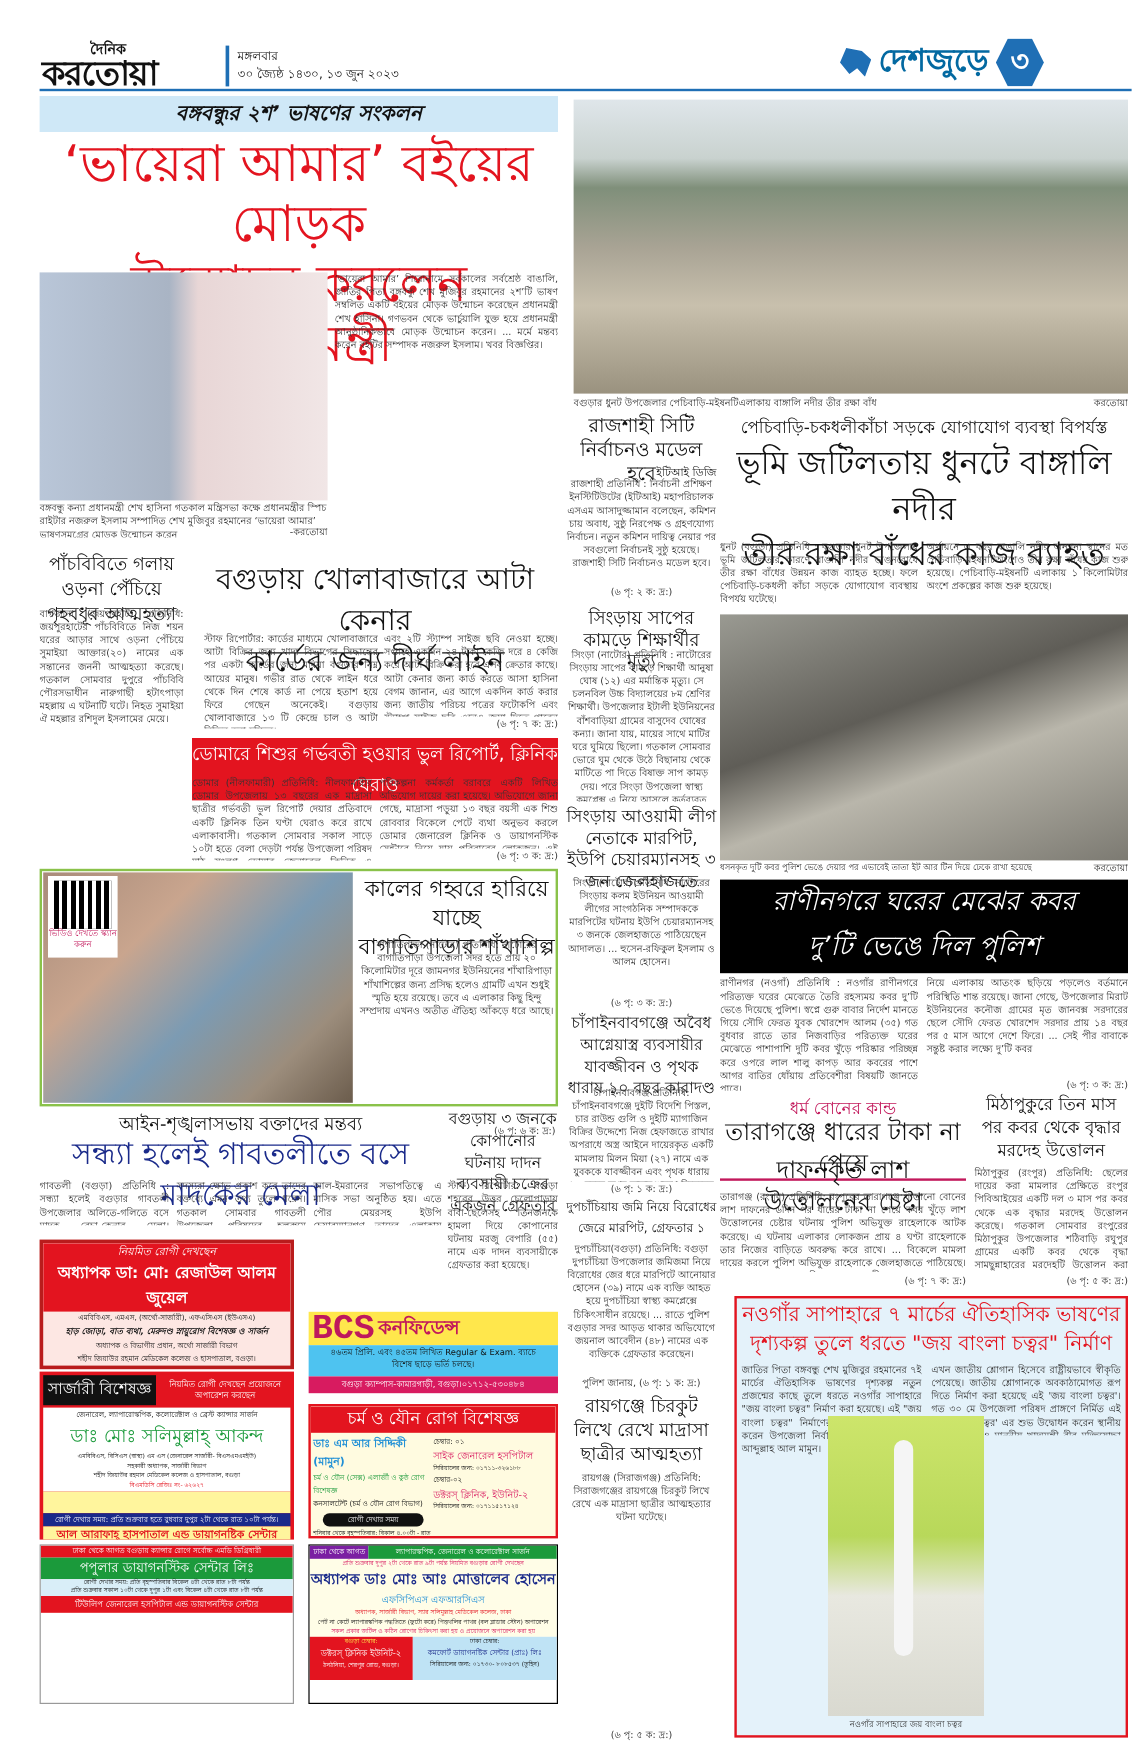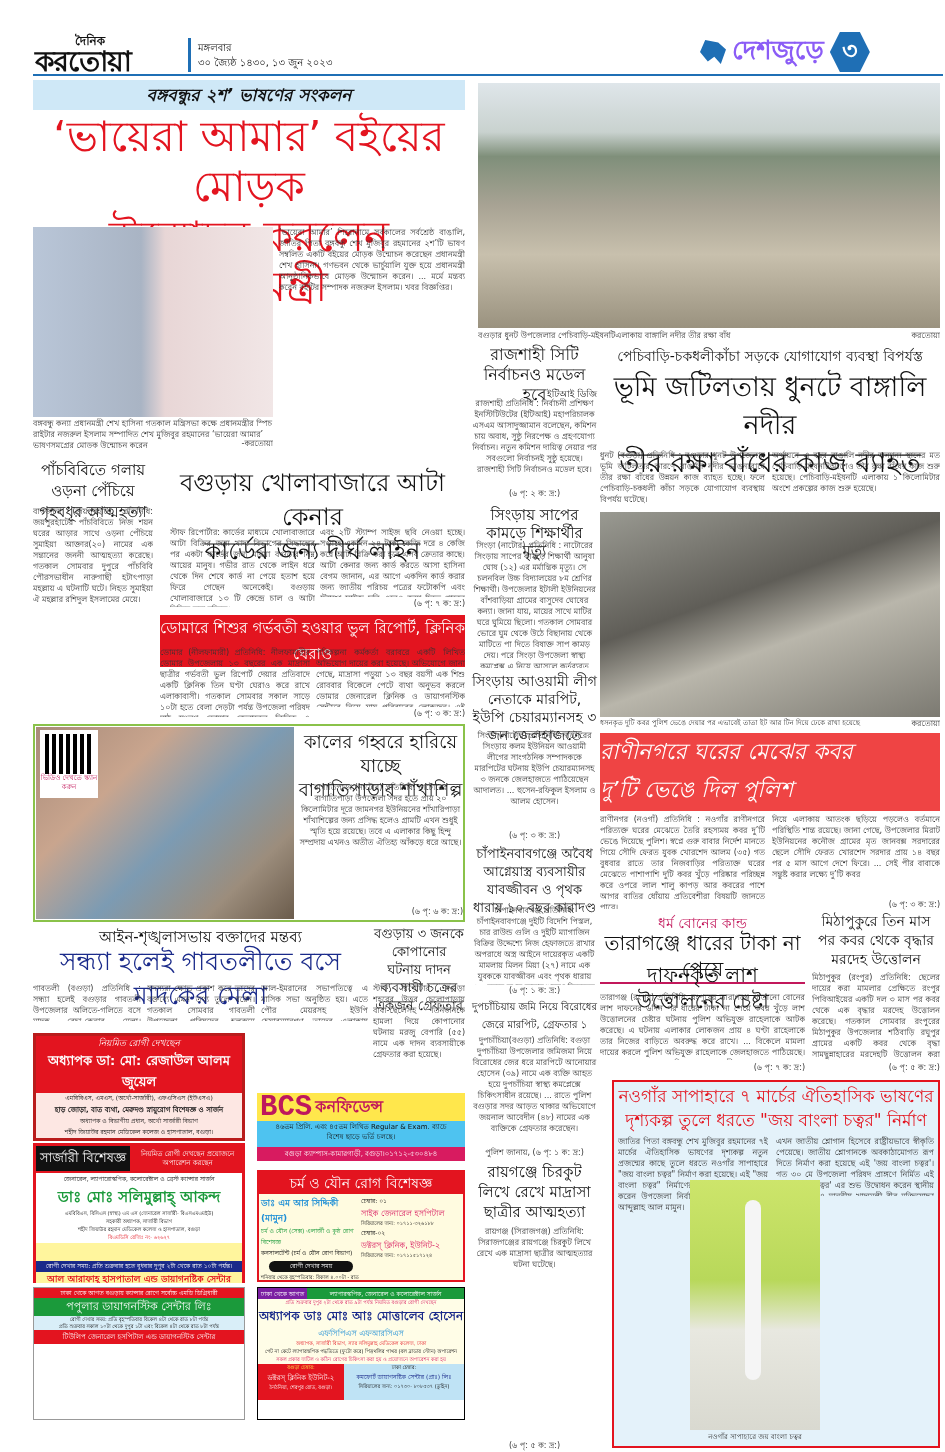--- a/index.html
+++ b/index.html
@@ -5,32 +5,32 @@
 *{box-sizing:border-box;margin:0;padding:0}
 body{width:945px;height:1452px;background:#fff;font-family:"DejaVu Sans",sans-serif;color:#111;position:relative;overflow:hidden}
 .abs{position:absolute}
 .masthead-logo{left:35px;top:35px;width:150px}
 .logo-small{font-size:12px;font-weight:bold;padding-left:40px;line-height:12px}
 .logo-big{font-size:28px;font-weight:bold;line-height:30px;letter-spacing:-1px}
 .mast-sep{left:188px;top:38px;width:3px;height:34px;background:#1f6fb5}
 .mast-date{left:198px;top:40px;font-size:10px;line-height:15px}
 .section-logo{left:700px;top:30px;display:flex;align-items:center;gap:6px}
 .section-logo .map{width:26px;height:24px;background:#1f6fb5;clip-path:polygon(20% 0,70% 10%,100% 40%,80% 100%,55% 70%,30% 90%,0 50%)}
-.section-logo .txt{color:#8b5cf6;font-size:26px;font-weight:bold}
+.section-logo .txt{color:#0369a1;font-size:26px;font-weight:bold}
 .section-logo .num{width:40px;height:40px;background:#1f6fb5;color:#fff;font-size:24px;font-weight:bold;display:flex;align-items:center;justify-content:center;clip-path:polygon(25% 0,75% 0,100% 50%,75% 100%,25% 100%,0 50%)}
 .mast-rule{left:33px;top:74px;width:910px;height:2px;background:#1f6fb5}
 .kicker-band{left:33px;top:80px;width:432px;height:30px;background:#cfe8f7;font-size:17px;font-style:italic;font-weight:bold;text-align:center;line-height:30px}
 .red-head{color:#e3141f;font-size:42px;line-height:50px;text-align:center;font-weight:normal}
 .photo{background:linear-gradient(135deg,#c9c3b5,#8b8577 60%,#d4ccbc);}
 .col-text{font-size:8px;line-height:11px;color:#333;text-align:justify;overflow:hidden}
 .caption{font-size:8px;line-height:11px;color:#333;overflow:hidden}
 .head-black{font-size:20px;line-height:24px;text-align:center}
 .head-med{font-size:30px;line-height:38px;text-align:center}
 .redband{background:#e3141f;color:#fff;font-size:19px;text-align:center;line-height:30px}
-.blueband{background:#ef4444;color:#fff;font-size:32px;text-align:left;line-height:44px;font-style:italic}
+.blueband{background:#000000;color:#fff;font-size:32px;text-align:center;line-height:44px;font-style:italic}
 .green-box{border:2px solid #8ac24a}
 .ad{overflow:hidden;text-align:center}
 .qr{background:repeating-linear-gradient(90deg,#000 0 4px,#fff 4px 7px),#000;}
 </style>
 </head>
 <body>
 
 <div class="abs masthead-logo">
   <div class="logo-small">দৈনিক</div>
   <div class="logo-big">করতোয়া</div>
@@ -115,21 +115,21 @@
 <div class="abs photo" style="left:36px;top:727px;width:258px;height:192px;background:linear-gradient(135deg,#a88b7a,#c9a58e 30%,#7c9bb3 55%,#9c8d7c 80%,#6b5c4c)"></div>
 <div class="abs" style="left:40px;top:730px;width:58px;height:68px;background:#fff">
   <div class="qr" style="margin:4px auto 0;width:48px;height:40px"></div>
   <div style="font-size:7px;color:#c2185b;text-align:center;line-height:9px">ভিডিও দেখতে স্ক্যান করুন</div>
 </div>
 <div class="abs head-black" style="left:298px;top:730px;width:165px;font-size:18px;line-height:24px">
   <div>কালের গহ্বরে হারিয়ে যাচ্ছে</div>
   <div>বাগাতিপাড়ার শাঁখাশিল্প</div>
 </div>
 <div class="abs col-text" style="left:298px;top:782px;width:165px;height:122px;text-align:center">বাগাতিপাড়া (নাটোর) প্রতিনিধি: নাটোরের বাগাতিপাড়া উপজেলা সদর হতে প্রায় ২০ কিলোমিটার দূরে জামনগর ইউনিয়নের শাঁখারিপাড়া শাঁখাশিল্পের জন্য প্রসিদ্ধ হলেও গ্রামটি এখন শুধুই স্মৃতি হয়ে রয়েছে। তবে এ এলাকার কিছু হিন্দু সম্প্রদায় এখনও অতীত ঐতিহ্য আঁকড়ে ধরে আছে।</div>
-<div class="abs col-text" style="left:380px;top:906px;width:83px;text-align:right">(৬ পৃ: ৬ ক: দ্র:)</div>
+<div class="abs col-text" style="left:380px;top:937px;width:83px;text-align:right">(৬ পৃ: ৬ ক: দ্র:)</div>
 
 <div class="abs blueband" style="left:600px;top:733px;width:340px;height:78px;font-size:22px;line-height:38px">
   <div>রাণীনগরে ঘরের মেঝের কবর</div>
   <div>দু’টি ভেঙে দিল পুলিশ</div>
 </div>
 <div class="abs col-text" style="left:600px;top:814px;width:165px;height:95px">রাণীনগর (নওগাঁ) প্রতিনিধি : নওগাঁর রাণীনগরে পরিত্যক্ত ঘরের মেঝেতে তৈরি রহস্যময় কবর দু’টি ভেঙে দিয়েছে পুলিশ। স্বপ্নে গুরু বাবার নির্দেশ মানতে গিয়ে সৌদি ফেরত যুবক খোরশেদ আলম (৩৫) গত বুধবার রাতে তার নিজবাড়ির পরিত্যক্ত ঘরের মেঝেতে পাশাপাশি দুটি কবর খুঁড়ে পরিষ্কার পরিচ্ছন্ন করে ওপরে লাল শালু কাপড় আর কবরের পাশে আগর বাতির ধোঁয়ায় প্রতিবেশীরা বিষয়টি জানতে পারে।</div>
 <div class="abs col-text" style="left:772px;top:814px;width:168px;height:84px">নিয়ে এলাকায় আতংক ছড়িয়ে পড়লেও বর্তমানে পরিস্থিতি শান্ত রয়েছে। জানা গেছে, উপজেলার মিরাট ইউনিয়নের কনৌজ গ্রামের মৃত জানবক্স সরদারের ছেলে সৌদি ফেরত খোরশেদ সরদার প্রায় ১৪ বছর পর ৫ মাস আগে দেশে ফিরে। ... সেই পীর বাবাকে সন্তুষ্ট করার লক্ষ্যে দু’টি কবর</div>
 <div class="abs col-text" style="left:860px;top:899px;width:80px;text-align:right">(৬ পৃ: ৩ ক: দ্র:)</div>
 
 <div class="abs" style="left:600px;top:912px;width:205px;color:#c2185b;font-size:14px;text-align:center">ধর্ম বোনের কান্ড</div>
@@ -162,40 +162,40 @@
 
 <div class="abs head-black" style="left:373px;top:925px;width:92px;font-size:13px;line-height:18px">বগুড়ায় ৩ জনকে কোপানোর ঘটনায় দাদন ব্যবসায়ী চক্রের একজন গ্রেফতার</div>
 <div class="abs col-text" style="left:373px;top:983px;width:92px;height:100px">স্টাফ রিপোর্টার: বগুড়া শহরের উত্তর চেলোপাড়ায় বাবা-ছেলেসহ তিনজনকে হামলা দিয়ে কোপানোর ঘটনায় মরজু বেপারি (৫৫) নামে এক দাদন ব্যবসায়ীকে গ্রেফতার করা হয়েছে।</div>
 
 <div class="abs ad" style="left:33px;top:1033px;width:212px;height:108px;background:#fde7e3;border:3px solid #b91c1c">
   <div style="background:#e3141f;color:#fff">
     <div style="font-size:9px;font-style:italic">নিয়মিত রোগী দেখছেন</div>
     <div style="font-size:13px;font-weight:bold">অধ্যাপক ডা: মো: রেজাউল আলম জুয়েল</div>
   </div>
   <div style="font-size:6px">এমবিবিএস, এমএস, (অর্থো-সার্জারী), এফএসিএস (ইউএসএ)</div>
-  <div style="font-size:7px;font-weight:bold;">হাড় জোড়া, বাত ব্যথা, মেরুদণ্ড স্নায়ুরোগ বিশেষজ্ঞ ও সার্জন</div>
+  <div style="font-size:7px;font-weight:bold;font-style:italic">হাড় জোড়া, বাত ব্যথা, মেরুদণ্ড স্নায়ুরোগ বিশেষজ্ঞ ও সার্জন</div>
   <div style="font-size:6px">অধ্যাপক ও বিভাগীয় প্রধান, অর্থো সার্জারী বিভাগ</div>
   <div style="font-size:6px">শহীদ জিয়াউর রহমান মেডিকেল কলেজ ও হাসপাতাল, বগুড়া।</div>
   <div style="display:flex;background:#d9eef8;margin-top:2px">
     <div style="background:#1f8fd6;color:#fff;font-size:6px;writing-mode:vertical-rl;padding:1px">চেম্বার</div>
     <div style="flex:1">
       <div style="font-size:10px;color:#1f6fb5;font-style:italic;font-weight:bold">সিটি ক্লিনিক এন্ড ডায়াগনস্টিক</div>
 
     </div>
   </div>
 </div>
 
 <div class="abs ad" style="left:33px;top:1143px;width:212px;height:140px;background:#e3141f;padding:3px">
   <div style="display:flex;align-items:center;gap:3px">
     <div style="background:#111;color:#fff;font-size:13px;padding:2px 4px">সার্জারী বিশেষজ্ঞ</div>
     <div style="color:#fff;font-size:7px;line-height:9px;flex:1">নিয়মিত রোগী দেখছেন প্রয়োজনে অপারেশন করছেন</div>
   </div>
   <div style="background:#fff;margin-top:2px;padding:1px">
     <div style="font-size:6px">জেনারেল, ল্যাপারোস্কপিক, কলোরেক্টাল ও ব্রেস্ট ক্যান্সার সার্জন</div>
-    <div style="font-size:15px;color:#1b9a3b;font-weight:bold">ডাঃ মোঃ সলিমুল্লাহ্ আকন্দ</div>
+    <div style="font-size:15px;color:#1b9a3b;font-weight:normal">ডাঃ মোঃ সলিমুল্লাহ্ আকন্দ</div>
     <div style="font-size:5px">এমবিবিএস, বিসিএস (স্বাস্থ্য) এম এস (জেনারেল সার্জারী- বিএসএমএমইউ)</div>
     <div style="font-size:5px">সহকারী অধ্যাপক, সার্জারী বিভাগ</div>
     <div style="font-size:5px">শহীদ জিয়াউর রহমান মেডিকেল কলেজ ও হাসপাতাল, বগুড়া</div>
     <div style="font-size:5px;color:#e3141f">বিএমডিসি রেজিঃ নং- ৬২৬২৭</div>
   </div>
   <div style="background:#fff59d;height:18px"></div>
   <div style="background:#1a2a8a;color:#fff;font-size:6px">রোগী দেখার সময়: প্রতি শুক্রবার হতে বুধবার দুপুর ২টা থেকে রাত ১০টা পর্যন্ত।</div>
   <div style="background:#fff59d;color:#e3141f;font-size:9px;font-weight:bold">আল আরাফাহ্ হাসপাতাল এন্ড ডায়াগনষ্টিক সেন্টার</div>
 </div>
 

